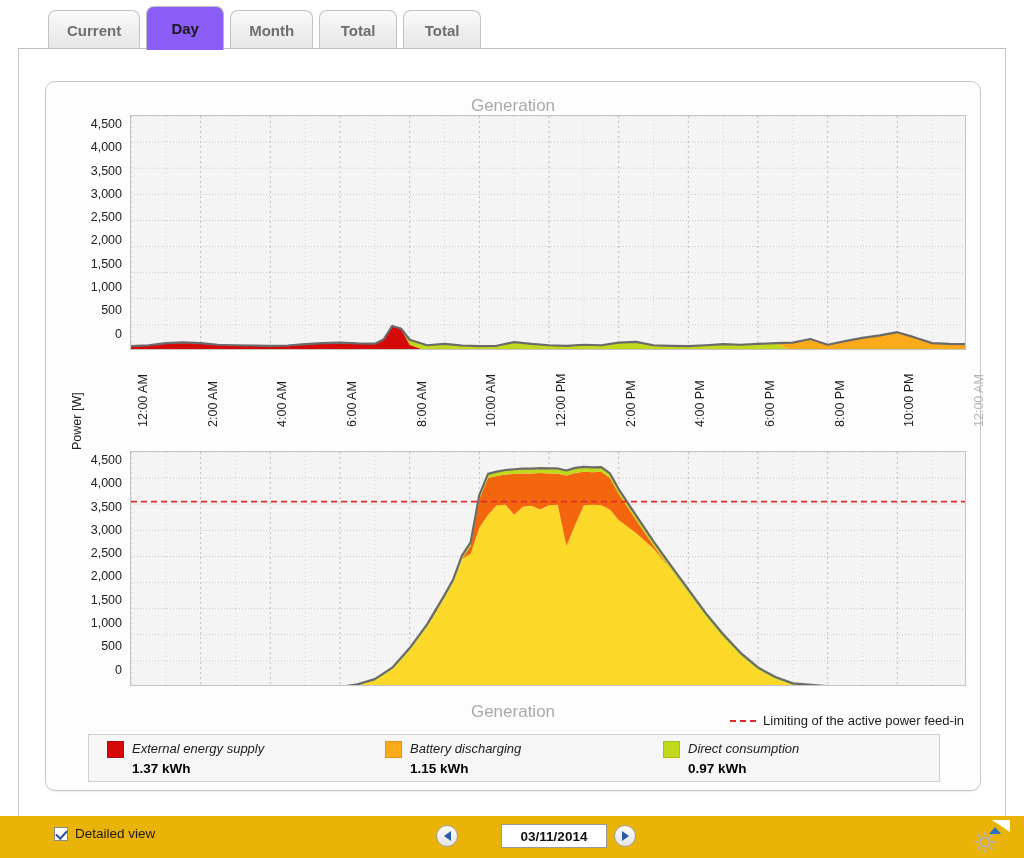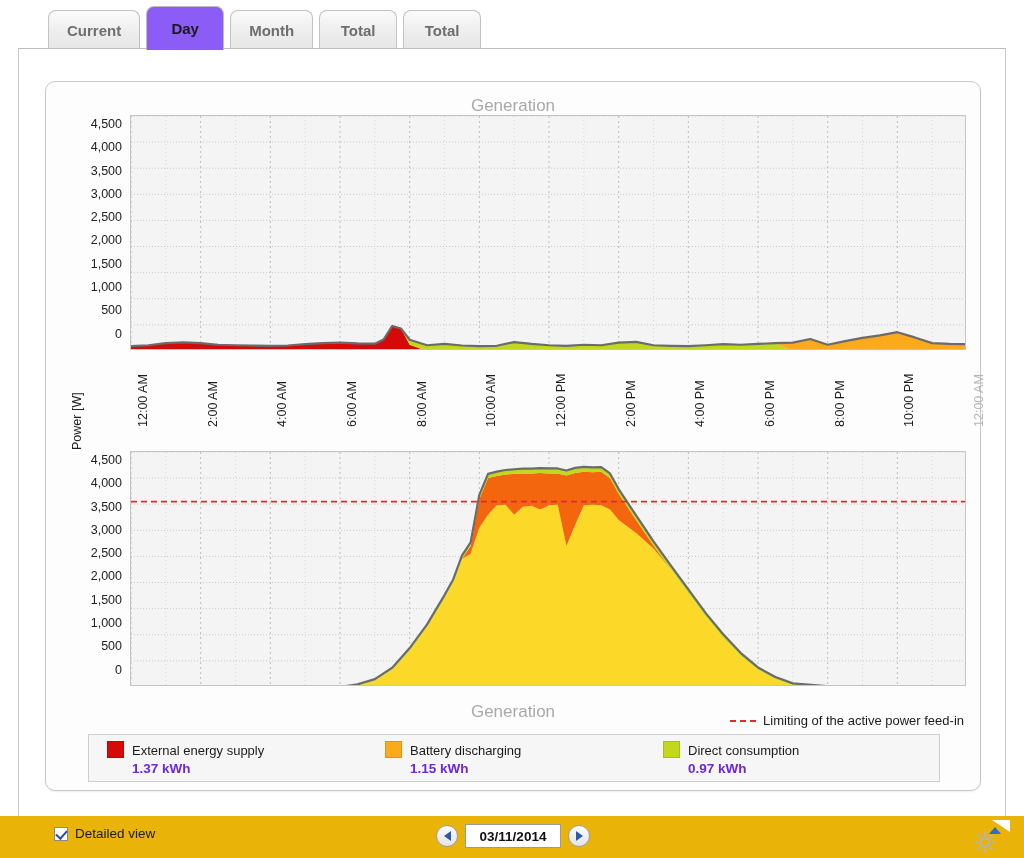--- a/index.html
+++ b/index.html
@@ -138,29 +138,29 @@
     display: flex;
     align-items: center;
     padding: 0 8px;
   }
   .legend-item {
     flex: 1;
     display: flex;
     flex-direction: column;
     padding-left: 10px;
   }
-  .legend-top { display: flex; align-items: flex-end; gap: 8px; }
+  .legend-top { display: flex; align-items: flex-start; gap: 8px; font-style: italic; }
   .swatch {
     width: 17px; height: 17px;
     border: 1px solid rgba(0,0,0,0.12);
     flex: none;
   }
   .legend-label { font-size: 13px; color: #1b1b1b; white-space: nowrap; }
   .legend-value {
-    font-size: 13.5px; font-weight: bold; color: #6d28d9;
+    font-size: 13.5px; font-weight: bold; color: #000000;
     margin-top: 3px; margin-left: 25px;
   }
 
   
   .bottombar {
     position: absolute;
     left: 0; top: 816px;
     width: 1024px; height: 42px;
     background: #eab308;
   }
@@ -197,25 +197,25 @@
     display: flex; align-items: center; justify-content: center;
   }
   .tri {
     width: 0; height: 0;
     border-top: 5px solid transparent;
     border-bottom: 5px solid transparent;
   }
   .tri-l { border-right: 7px solid #2a5ca8; }
   .tri-r { border-left: 7px solid #2a5ca8; }
   .datebox {
-    width: 96px; height: 24px;
+    width: 106px; height: 24px;
     border: 1px solid #9a9a9a;
     background: #ffffff;
     font-size: 13.5px; font-weight: bold; color: #111;
-    display: flex; align-items: center; justify-content: center;
+    display: flex; align-items: center; justify-content: center; margin-left: 36px;
   }
 
   .gear-wrap { position: absolute; right: 14px; top: 4px; width: 46px; height: 38px; }
 </style>
 </head>
 <body>
 
 <div class="tabbar">
   <div class="tab">
       <span>Current</span>

